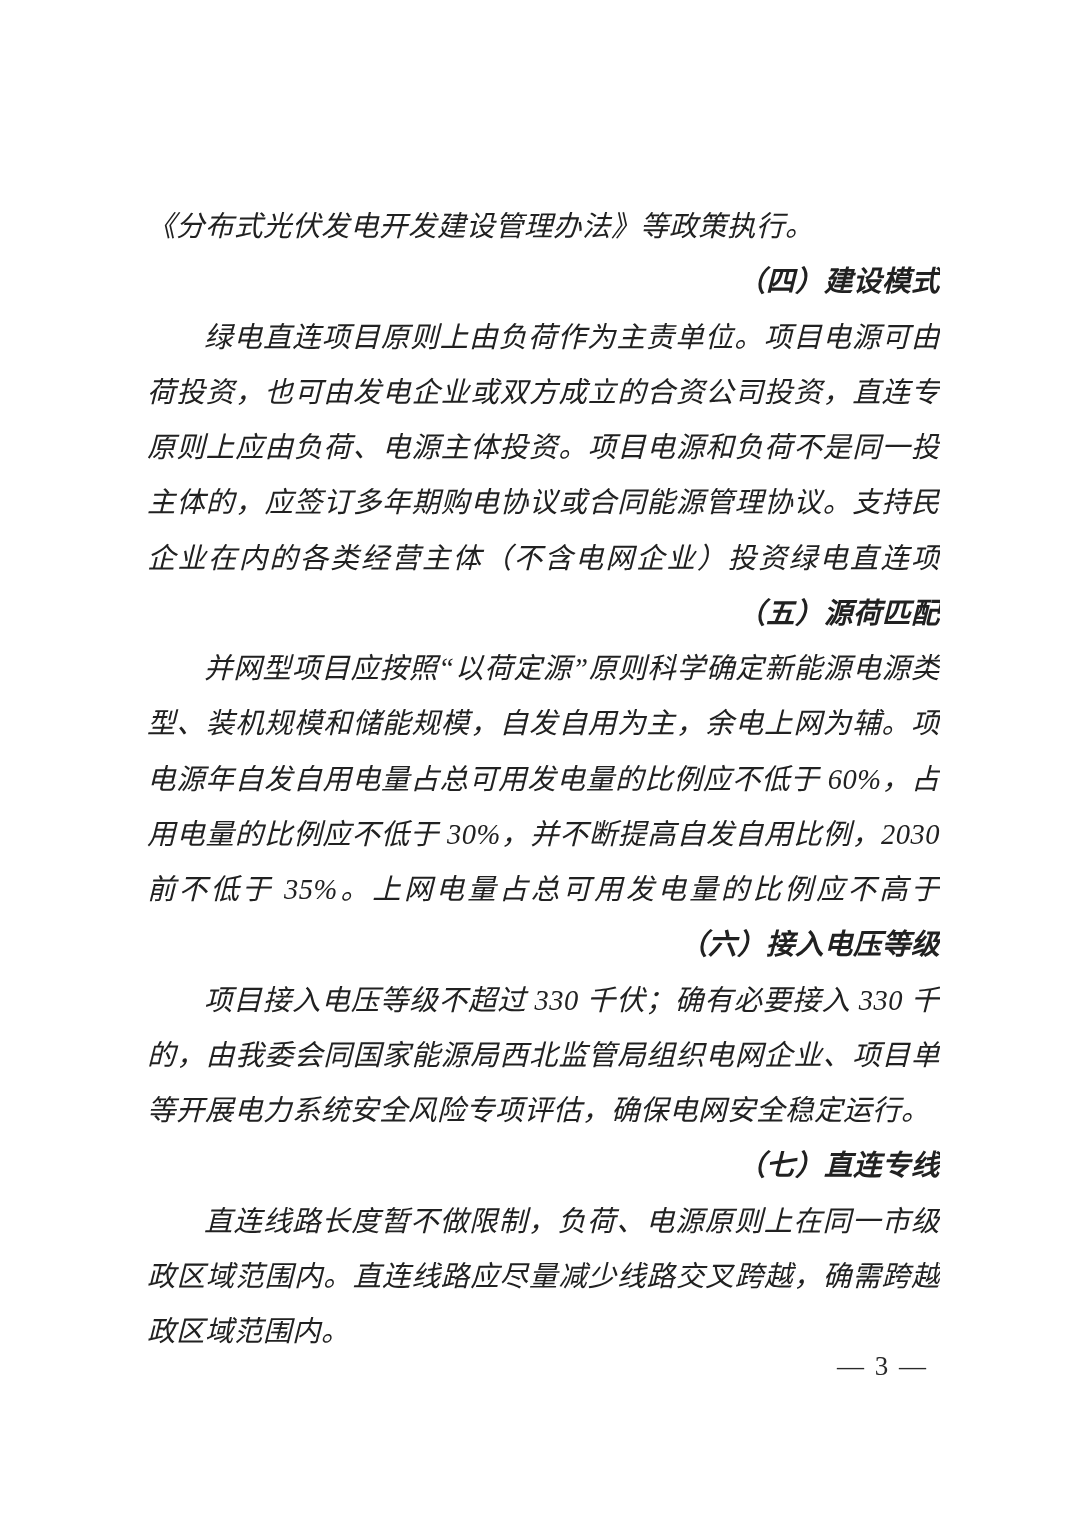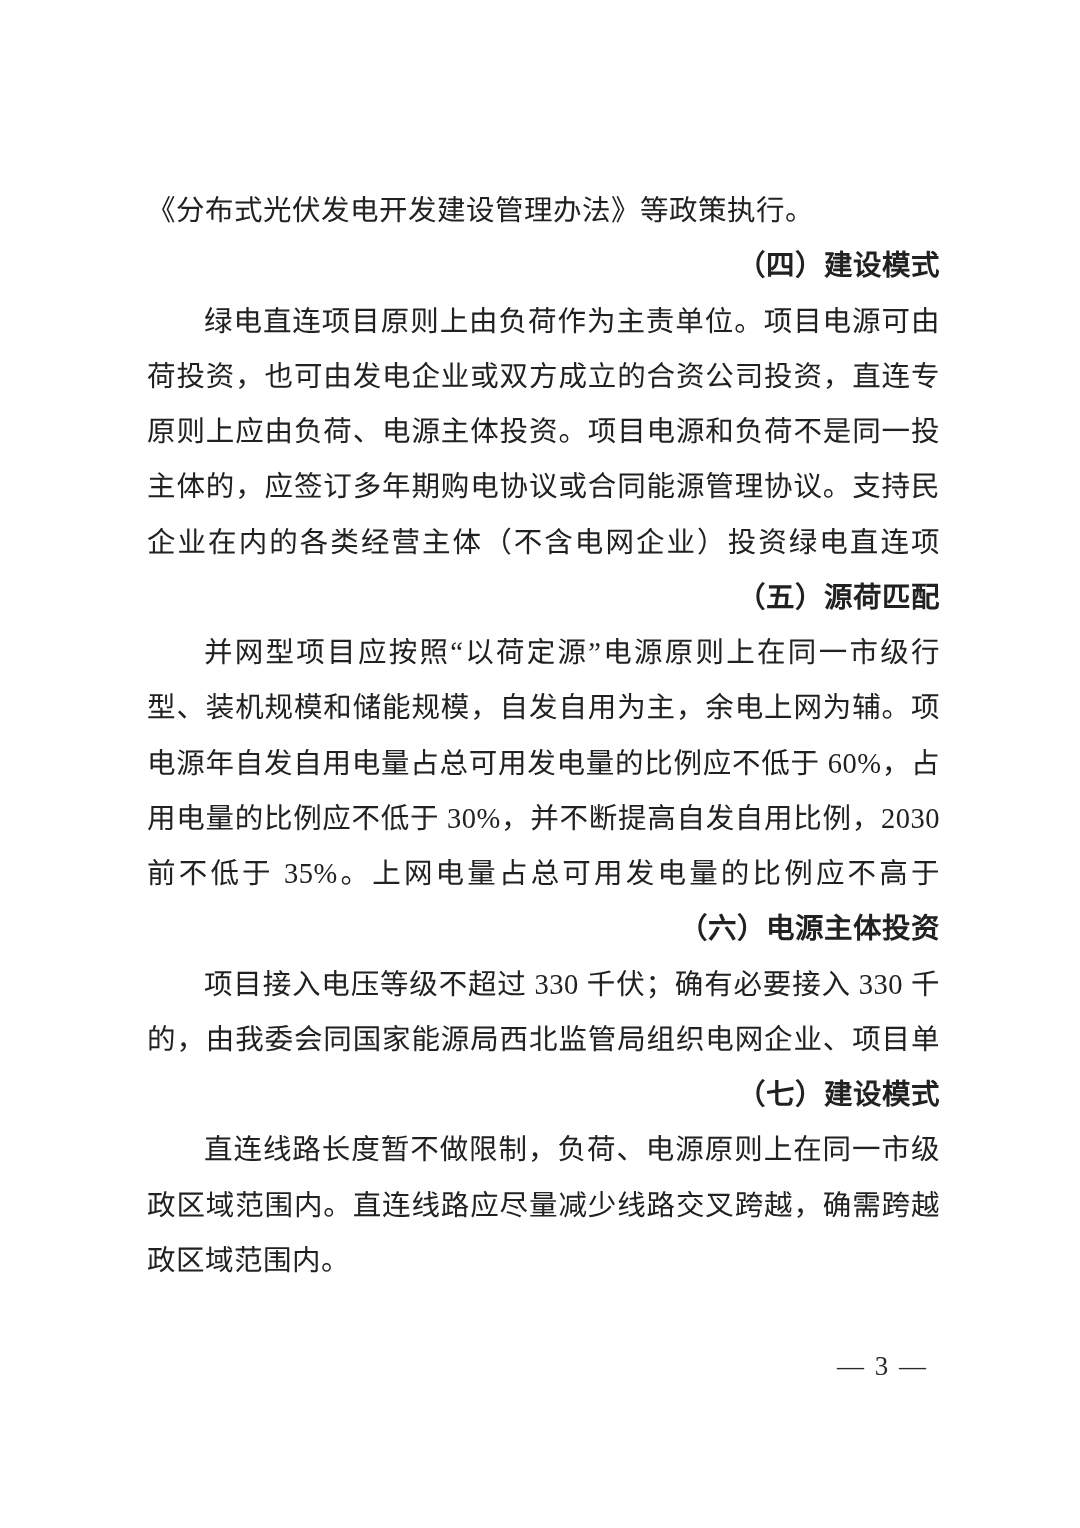--- a/index.html
+++ b/index.html
@@ -15,23 +15,24 @@
     color: #212121;
   }
   .page {
     position: relative;
     width: 1080px;
     height: 1528px;
     background: #ffffff;
   }
   .doc-body {
     position: absolute;
-    top: 183px;
+    top: 199px;
     left: 147px;
     width: 793px;
+    font-style: italic;
   }
   .line {
     font-size: 28.5px;
     height: 55.25px;
     line-height: 55.25px;
     letter-spacing: 0.5px;
     white-space: normal;
     overflow: hidden;
   }
   
@@ -75,29 +76,30 @@
 <div class="page">
   <div class="doc-body">
     <div class="line l-left">《分布式光伏发电开发建设管理办法》等政策执行。</div>
     <div class="line l-heading">（四）建设模式</div>
     <div class="line l-first">绿电直连项目原则上由负荷作为主责单位。项目电源可由负</div>
     <div class="line l-just">荷投资，也可由发电企业或双方成立的合资公司投资，直连专线</div>
     <div class="line l-just">原则上应由负荷、电源主体投资。项目电源和负荷不是同一投资</div>
     <div class="line l-just">主体的，应签订多年期购电协议或合同能源管理协议。支持民营</div>
     <div class="line l-just">企业在内的各类经营主体（不含电网企业）投资绿电直连项目。</div>
     <div class="line l-heading">（五）源荷匹配</div>
-    <div class="line l-first">并网型项目应按照“以荷定源”电源原则上在同一市级行</div>
+    <div class="line l-first">并网型项目应按照“以荷定源”原则科学确定新能源电源类</div>
     <div class="line l-just">型、装机规模和储能规模，自发自用为主，余电上网为辅。项目</div>
     <div class="line l-just">电源年自发自用电量占总可用发电量的比例应不低于 60%，占总</div>
     <div class="line l-just">用电量的比例应不低于 30%，并不断提高自发自用比例，2030 年</div>
     <div class="line l-just">前不低于 35%。上网电量占总可用发电量的比例应不高于 20%。</div>
-    <div class="line l-heading">（六）电源主体投资</div>
+    <div class="line l-heading">（六）接入电压等级</div>
     <div class="line l-first">项目接入电压等级不超过 330 千伏；确有必要接入 330 千伏</div>
     <div class="line l-just">的，由我委会同国家能源局西北监管局组织电网企业、项目单位</div>
-    <div class="line l-heading">（七）建设模式</div>
+    <div class="line l-left">等开展电力系统安全风险专项评估，确保电网安全稳定运行。</div>
+    <div class="line l-heading">（七）直连专线</div>
     <div class="line l-first">直连线路长度暂不做限制，负荷、电源原则上在同一市级行</div>
     <div class="line l-just">政区域范围内。直连线路应尽量减少线路交叉跨越，确需跨越的</div>
     <div class="line l-left">政区域范围内。</div>
   </div>
 
   <div class="footer">
     <span>— 3 —</span>
   </div>
 </div>
 

